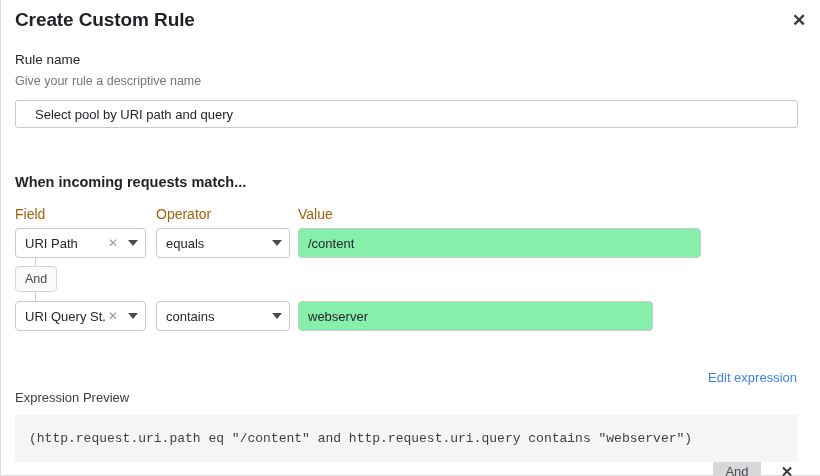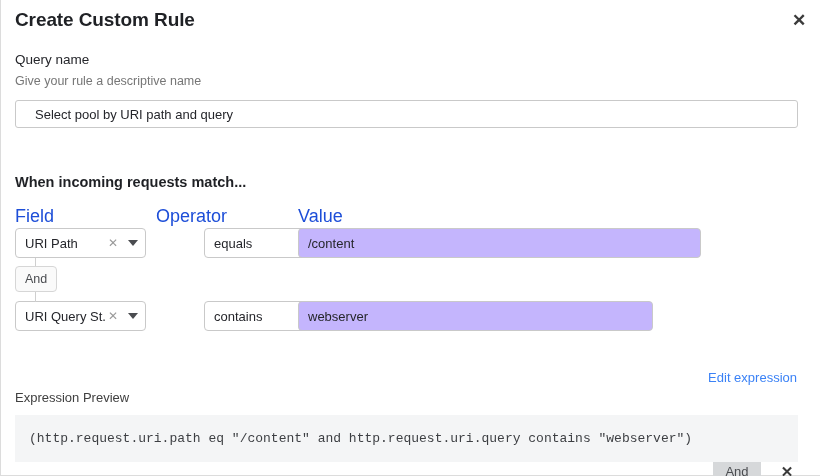--- a/index.html
+++ b/index.html
@@ -48,40 +48,40 @@
     font-family: "Liberation Sans", sans-serif;
     font-size: 13px; color: #25262b;
     padding: 0 19px;
   }
   .section-head {
     position: absolute; left: 14px; top: 174px;
     font-size: 14.5px; font-weight: bold; color: #1f2125; text-align: center;
   }
   .col-label {
     position: absolute; top: 206px;
-    font-size: 18px; color: #1d4ed8;
+    font-size: 14px; color: #a16207;
   }
   .col-field { left: 14px; }
   .col-operator { left: 155px; }
   .col-value { left: 297px; }
 
   .row { position: absolute; left: 0; width: 820px; height: 24px; }
   .row1 { top: 228px; }
   .row2 { top: 301px; }
 
   .select-box {
     position: absolute; height: 30px;
     border: 1px solid #c9c9c9; border-radius: 4px;
     background: #fff;
     display: flex; align-items: center;
     font-size: 13px; color: #25262b;
     cursor: pointer;
   }
   .sel-field { left: 14px; width: 131px; }
-  .sel-operator { left: 155px; width: 134px; margin-left: 48px; }
+  .sel-operator { left: 155px; width: 134px; }
   .sel-text {
     flex: 1 1 auto; padding-left: 9px;
     white-space: nowrap; overflow: hidden;
   }
   .sel-clear {
     flex: 0 0 auto; width: 16px; text-align: center;
     font-size: 12px; color: #9a9a9a;
   }
   .sel-caret {
     flex: 0 0 auto; width: 24px;
@@ -89,21 +89,21 @@
   }
   .caret-glyph {
     width: 0; height: 0;
     border-left: 5px solid transparent;
     border-right: 5px solid transparent;
     border-top: 6px solid #4a4c50;
   }
   .value-input {
     position: absolute; left: 297px; height: 30px;
     border: 1px solid #c9c9c9; border-radius: 4px;
-    background: #c4b5fd;
+    background: #86efac;
     font-family: "Liberation Sans", sans-serif;
     font-size: 13px; color: #25262b;
     padding: 0 9px;
   }
   .val-wide { width: 403px; }
   .val-narrow { width: 355px; }
 
   .pill {
     position: absolute; height: 28px;
     min-width: 48px; padding: 0 12px;
@@ -161,21 +161,21 @@
 </style>
 </head>
 <body>
 
 <div class="modal">
 
   <div class="title">Create Custom Rule</div>
 
   <button class="close-btn">✕</button>
 
-  <div class="label-strong rule-name-label">Query name</div>
+  <div class="label-strong rule-name-label">Rule name</div>
   <div class="rule-name-help">Give your rule a descriptive name</div>
   <input class="rule-name-input" type="text" value="Select pool by URI path and query" style="">
 
   <div class="section-head">When incoming requests match...</div>
 
   <div class="col-label col-field">Field</div>
   <div class="col-label col-operator">Operator</div>
   <div class="col-label col-value">Value</div>
 
   <div class="row row1">

